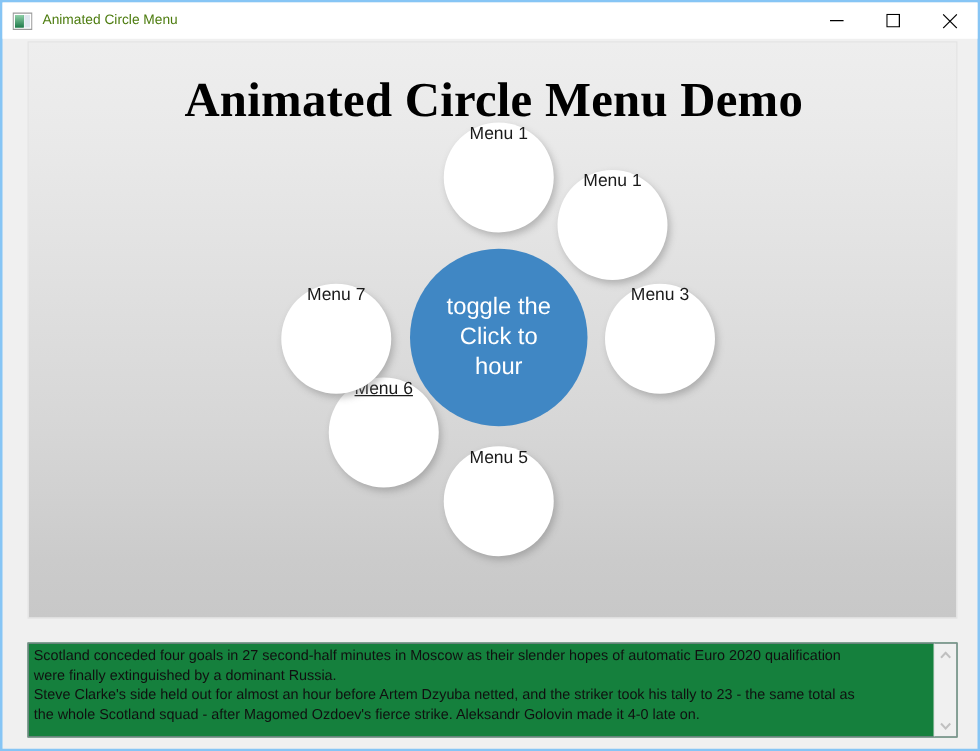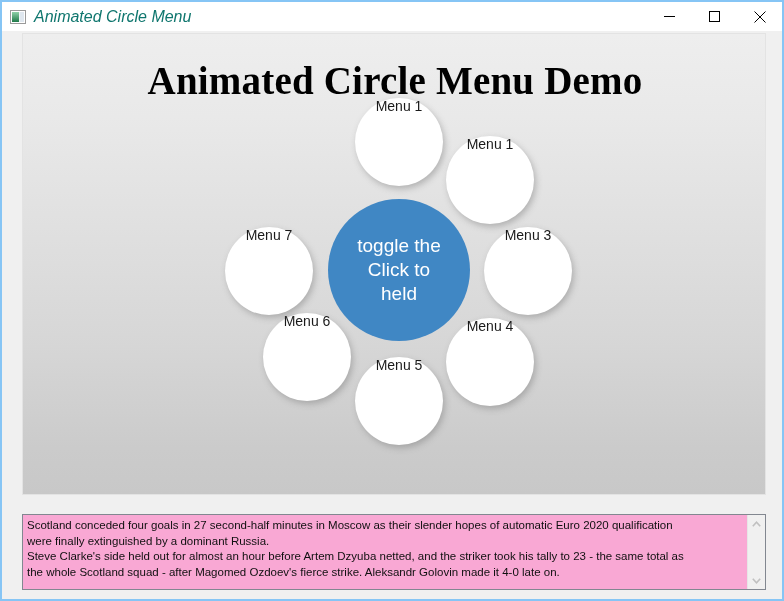--- a/index.html
+++ b/index.html
@@ -37,27 +37,26 @@
   }
   #app-icon {
     width: 16px;
     height: 16px;
     margin-left: 8px;
     margin-right: 8px;
     flex: 0 0 auto;
     position: relative;
   }
   #titlebar-title {
-    font-size: 16px;
-    color: #0f766e;
+    font-size: 11px;
+    color: #4d7c0f;
     font-family: "Liberation Sans", sans-serif;
     line-height: 29px;
     white-space: nowrap;
     flex: 1 1 auto;
-    font-style: italic;
   }
   .win-btn {
     width: 45px;
     height: 29px;
     display: flex;
     align-items: center;
     justify-content: center;
     flex: 0 0 auto;
   }
   .win-btn svg { display:block; }
@@ -128,21 +127,21 @@
 
   
   #news-area {
     position: absolute;
     left: 20px;
     top: 512px;
     width: 744px;
     height: 76px;
     box-sizing: border-box;
     border: 1px solid #828790;
-    background: #f9a8d4;
+    background: #15803d;
     display: flex;
     gap: 46px;
   }
   #news-text {
     flex: 1 1 auto;
     padding: 3px 4px 0 4px;
     font-family: "Liberation Sans", sans-serif;
     font-size: 11.5px;
     line-height: 15.5px;
     color: #101010;
@@ -220,38 +219,35 @@
 
       <div class="menu-circle" style="left:332px; top:64px;">
         <span>Menu 1</span>
       </div>
       <div class="menu-circle" style="left:423px; top:102px;">
         <span>Menu 1</span>
       </div>
       <div class="menu-circle" style="left:461px; top:193px;">
         <span>Menu 3</span>
       </div>
-      <div class="menu-circle" style="left:423px; top:284px;">
-        <span>Menu 4</span>
-      </div>
       <div class="menu-circle" style="left:332px; top:323px;">
         <span>Menu 5</span>
       </div>
-      <div class="menu-circle" style="left:240px; top:279px;">
+      <div class="menu-circle" style="left:240px; top:268px;text-decoration:underline;">
         <span>Menu 6</span>
       </div>
       <div class="menu-circle" style="left:202px; top:193px;">
         <span>Menu 7</span>
       </div>
 
       <div id="center-circle" style="left:305px; top:165px;">
         <div>
           <div>toggle the</div>
           <div>Click to</div>
-          <div>held</div>
+          <div>hour</div>
         </div>
       </div>
 
     </div>
   </div>
 
   <div id="news-area">
     <div id="news-text">Scotland conceded four goals in 27 second-half minutes in Moscow as their slender hopes of automatic Euro 2020 qualification were finally extinguished by a dominant Russia.
 Steve Clarke's side held out for almost an hour before Artem Dzyuba netted, and the striker took his tally to 23 - the same total as the whole Scotland squad - after Magomed Ozdoev's fierce strike. Aleksandr Golovin made it 4-0 late on.</div>
     <div id="news-scrollbar">

